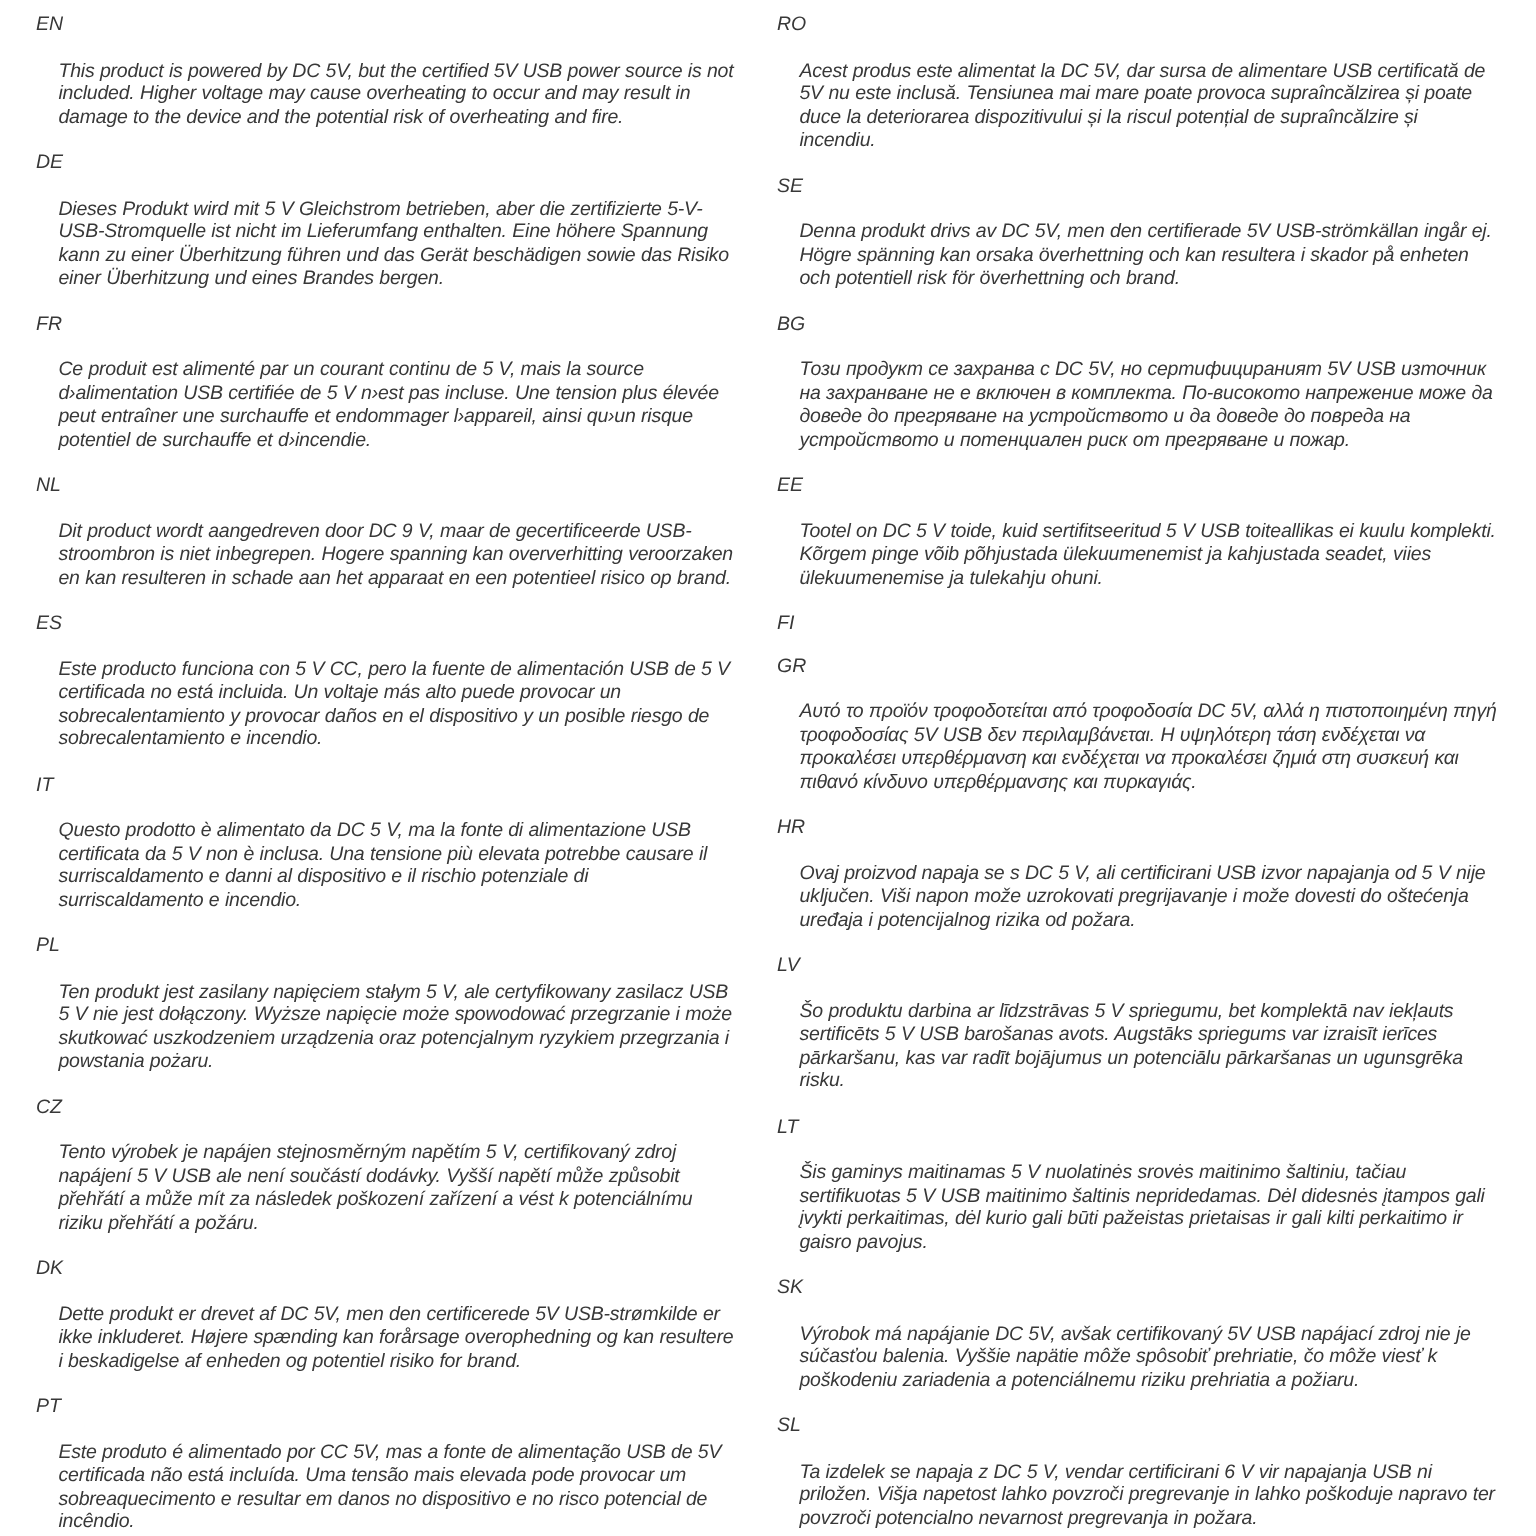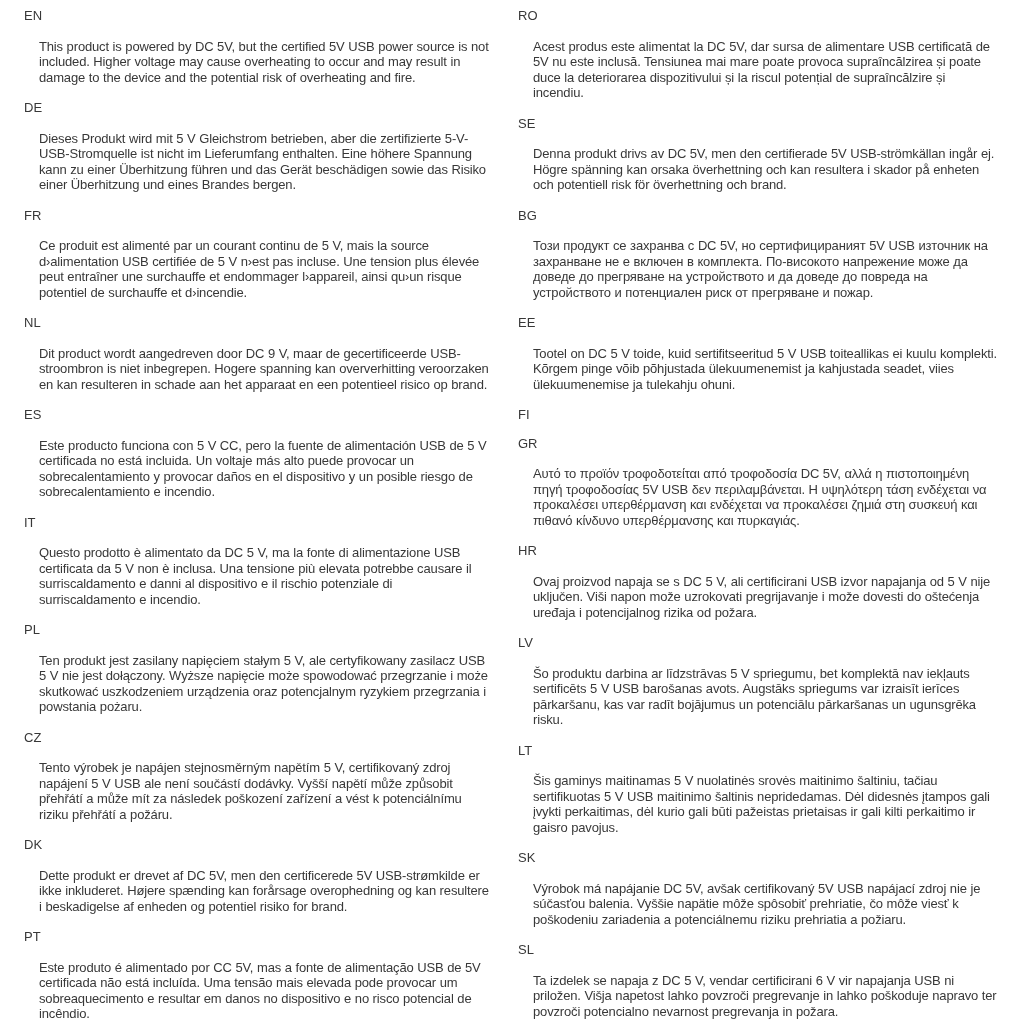--- a/index.html
+++ b/index.html
@@ -15,20 +15,21 @@
     color: #383838;
   }
   .doc {
     box-sizing: border-box;
     width: 1024px;
     height: 1024px;
     padding: 8px 10px 16px 24px;
     display: grid;
     grid-template-columns: 480px 1fr;
     column-gap: 14px;
+    font-style: italic;
   }
   .col {
     min-width: 0;
   }
   section.lang {
     margin: 0 0 13px 0;
   }
   .code {
     font-size: 13px;
     line-height: 15.5px;

